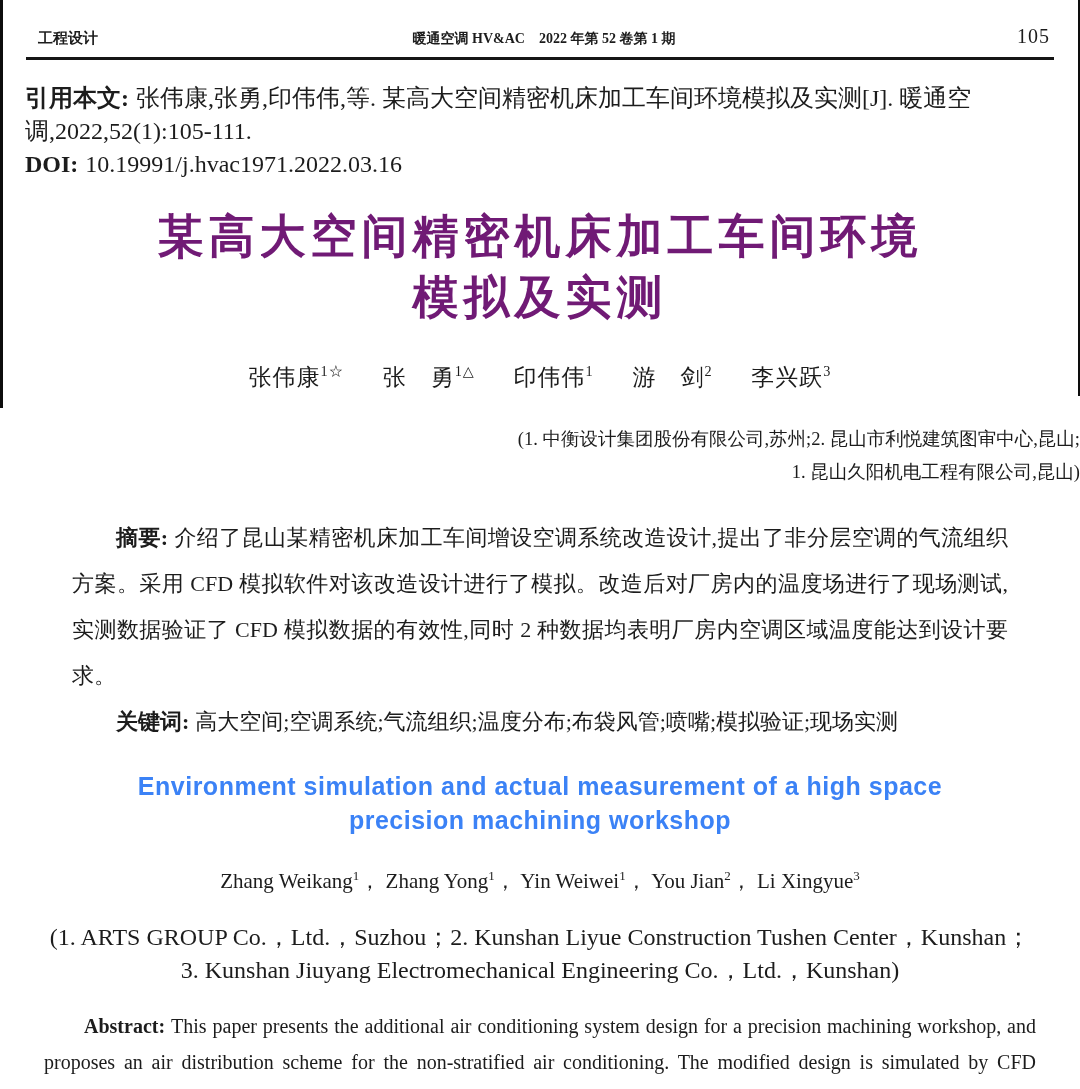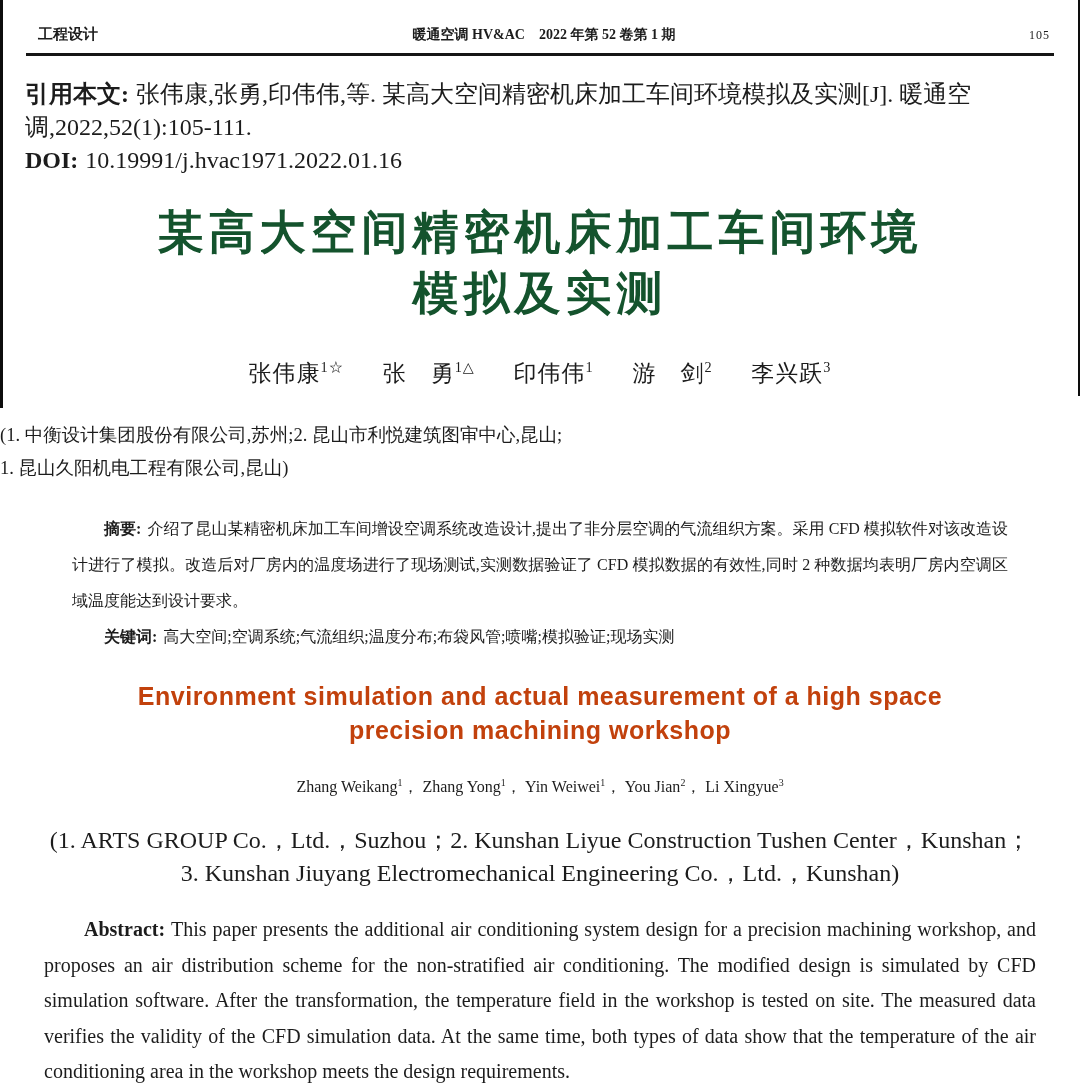--- a/index.html
+++ b/index.html
@@ -11,52 +11,52 @@
   }
   .edge-left{position:absolute;left:0;top:0;width:3px;height:408px;background:#0d0d0d;}
   .edge-right{position:absolute;right:0;top:0;width:2px;height:396px;background:#0d0d0d;}
 
   .header{
     display:grid;grid-template-columns:1fr auto 1fr;align-items:baseline;
     margin:25px 30px 0 38px;
   }
   .header .sec{font-weight:bold;font-size:15px;justify-self:start;}
   .header .jrn{font-weight:bold;font-size:14px;justify-self:center;}
-  .header .pg{font-size:12px;justify-self:end;letter-spacing:1px;}
+  .header .pg{font-size:20px;justify-self:end;letter-spacing:1px;}
   .rule{height:3px;background:#151515;margin:9px 26px 0 26px;}
 
   .citation{margin:22px 28px 0 25px;font-size:24px;line-height:33px;}
   .citation b{margin-right:7px;}
   .citation .doi-line{display:block;}
   .citation .doi-line b{margin-right:7px;}
 
   .title-zh{
     text-align:center;font-weight:bold;font-size:46px;line-height:61px;
-    letter-spacing:5px;margin-top:25px;color:#14532d;
+    letter-spacing:5px;margin-top:25px;color:#701a75;
   }
   .authors-zh{text-align:center;font-size:23px;margin-top:34px;letter-spacing:1px;}
   .authors-zh .au{margin:0 16px;}
   .authors-zh sup,{font-size:14px;}
   sup{font-size:0.62em;}
 
-  .affil-zh{text-align:left;font-size:18.5px;line-height:33px;margin-top:30px;}
+  .affil-zh{text-align:right;font-size:18.5px;line-height:33px;margin-top:30px;}
 
   .para{
-    margin:0 72px;font-size:16px;line-height:36px;
+    margin:0 72px;font-size:22px;line-height:46px;
     text-align:justify;text-indent:2em;
   }
   .abstract-zh{margin-top:26px;}
   .para b{margin-right:6px;}
 
   .title-en{
     text-align:center;font-family:"Liberation Sans","DejaVu Sans",sans-serif;
-    font-weight:bold;font-size:25px;line-height:34px;margin-top:24px;color:#c2410c;
+    font-weight:bold;font-size:25px;line-height:34px;margin-top:24px;color:#3b82f6;
     letter-spacing:0.5px;
   }
-  .authors-en{text-align:center;font-size:16px;margin-top:30px;}
+  .authors-en{text-align:center;font-size:21px;margin-top:30px;}
   .affil-en{text-align:center;font-size:24px;line-height:33px;margin-top:26px;}
 
   .para-en{
     margin:0 44px;font-size:20px;line-height:35.5px;
     text-align:justify;text-indent:2em;
   }
   .abstract-en{margin-top:22px;}
   .para-en b{margin-right:6px;}
 </style>
 </head>
@@ -67,21 +67,21 @@
 
 <div class="header">
   <span class="sec">工程设计</span>
   <span class="jrn">暖通空调 HV&amp;AC　2022 年第 52 卷第 1 期</span>
   <span class="pg">105</span>
 </div>
 <div class="rule"></div>
 
 <div class="citation">
   <b>引用本文:</b><span>张伟康,张勇,印伟伟,等. 某高大空间精密机床加工车间环境模拟及实测[J]. 暖通空调,2022,52(1):105-111.</span>
-  <span class="doi-line"><b>DOI:</b><span>10.19991/j.hvac1971.2022.01.16</span></span>
+  <span class="doi-line"><b>DOI:</b><span>10.19991/j.hvac1971.2022.03.16</span></span>
 </div>
 
 <div class="title-zh">
   <div>某高大空间精密机床加工车间环境</div>
   <div>模拟及实测</div>
 </div>
 
 <div class="authors-zh">
   <span class="au"><span>张伟康</span><sup>1☆</sup></span>
   <span class="au"><span>张　勇</span><sup>1△</sup></span>

